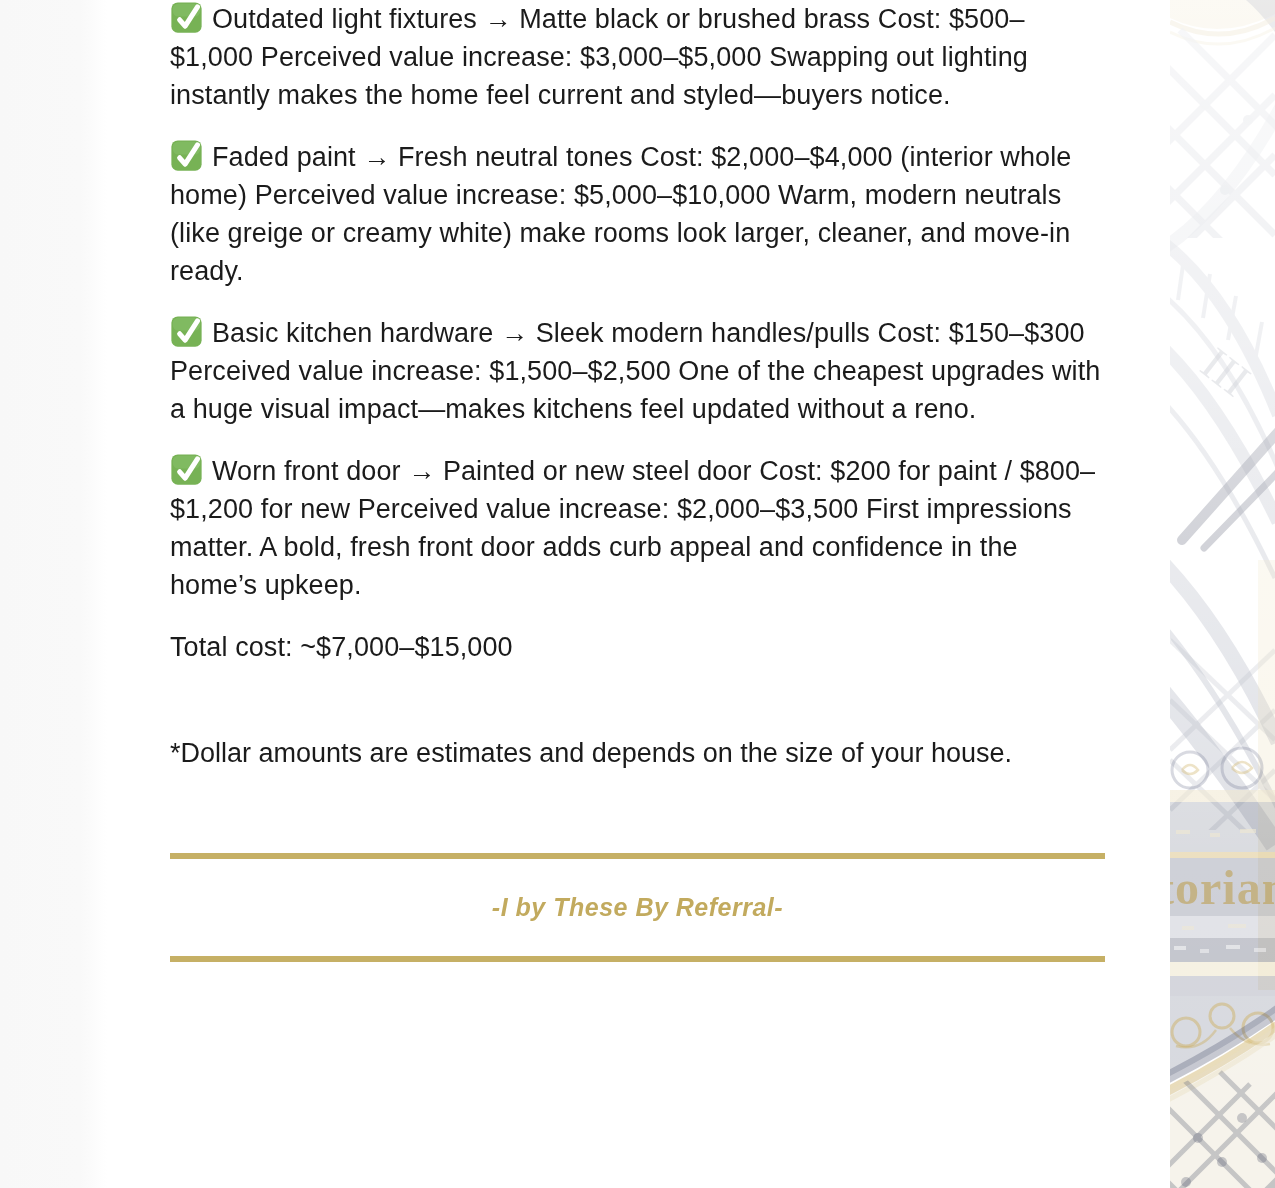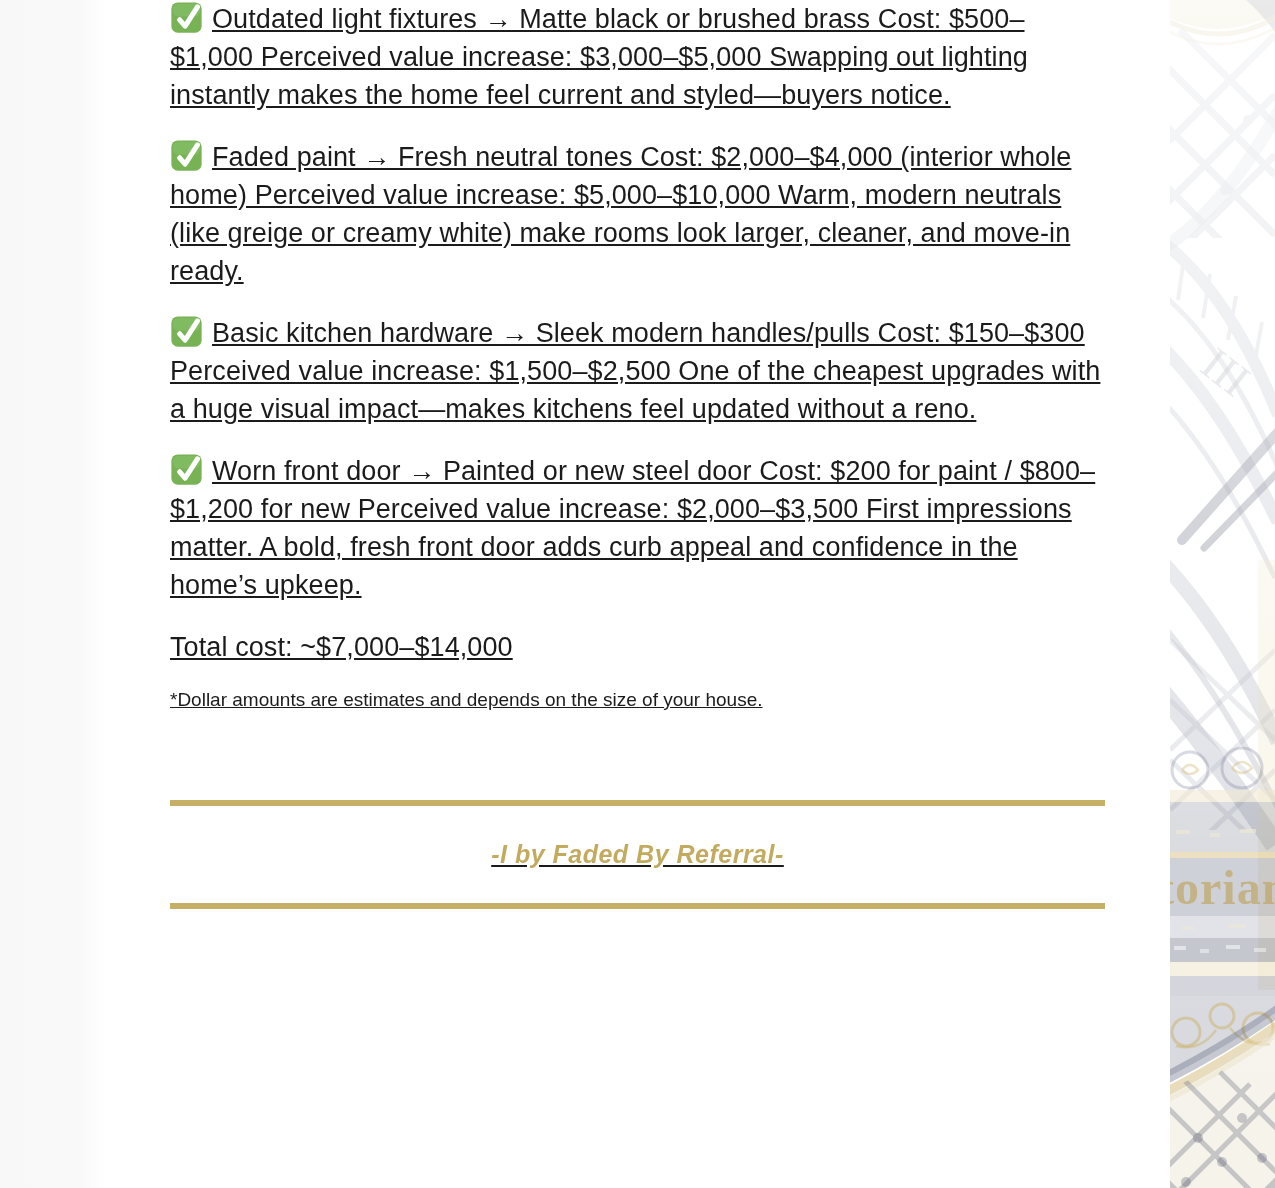--- a/index.html
+++ b/index.html
@@ -5,42 +5,41 @@
   * { margin:0; padding:0; box-sizing:border-box; }
   html,body { background:#ffffff; }
   .page {
     position:relative;
     width:1275px; height:1188px;
     display:flex;
     overflow:hidden;
     background:#4c1d95;
     font-family:"Liberation Sans","DejaVu Sans",sans-serif;
     color:#1b1b1b;
-    text-decoration:underline;
   }
   .left-strip {
     flex:0 0 107px; width:107px; height:100%;
     background:linear-gradient(to right,#f8f8f8 0%,#f9f9f9 75%,#ffffff 100%);
   }
   .main {
     flex:0 0 1063px; width:1063px;
     padding:0 65px 0 63px;
     background:#ffffff;
   }
   .para {
     font-size:27px; line-height:38px;
     margin:0 0 24px 0;
     letter-spacing:0.1px;
   }
   .check-icon {
     display:inline-block; width:33px; height:33px;
     vertical-align:-6px; margin-right:9px;
   }
   .summary { font-size:27px; line-height:38px; letter-spacing:0.1px; }
-  .footnote { font-size:19px; line-height:28px; margin-top:20px; }
+  .footnote { font-size:27px; line-height:28px; margin-top:73px; }
   .footer { margin-top:86px; }
   .gold-rule { height:6px; background:#c6b065; }
   .signature {
     margin:34px 0; text-align:center;
     font-size:25px; font-weight:bold; font-style:italic;
     color:#c2aa5e; letter-spacing:0.5px;
   }
   .right-strip {
     flex:0 0 105px; width:105px; height:100%;
     background:#ffffff; position:relative;
@@ -74,28 +73,28 @@
             <path d="M10.5 20.5 L16.5 27.5 L30 6.5" stroke="#ffffff" stroke-width="5.5" fill="none" stroke-linecap="round" stroke-linejoin="round"></path>
           </svg></span><span>Basic kitchen hardware → Sleek modern handles/pulls Cost: $150–$300 Perceived value increase: $1,500–$2,500 One of the cheapest upgrades with a huge visual impact—makes kitchens feel updated without a reno.</span></p>
 
     <p class="para"><span class="check-icon"><svg width="33" height="33" viewBox="0 0 36 36">
             <rect x="1.5" y="1.5" width="33" height="33" rx="7" fill="#77b255"></rect>
             <rect x="3" y="3" width="30" height="14" rx="6" fill="#85bd66" opacity="0.7"></rect>
             <path d="M10.5 20.5 L16.5 27.5 L30 6.5" stroke="#ffffff" stroke-width="5.5" fill="none" stroke-linecap="round" stroke-linejoin="round"></path>
           </svg></span><span>Worn front door → Painted or new steel door Cost: $200 for paint / $800–$1,200 for new Perceived value increase: $2,000–$3,500 First impressions matter. A bold, fresh front door adds curb appeal and confidence in the home’s upkeep.</span></p>
 
     <div class="summary">
-      <div>Total cost: ~$7,000–$14,000</div>
+      <div>Total cost: ~$7,000–$15,000</div>
     </div>
 
     <p class="footnote">*Dollar amounts are estimates and depends on the size of your house.</p>
 
     <div class="footer">
       <div class="gold-rule"></div>
-      <div class="signature">-I by Faded By Referral-</div>
+      <div class="signature">-I by These By Referral-</div>
       <div class="gold-rule"></div>
     </div>
 
   </div>
 
   <div class="right-strip">
     <svg width="105" height="1188" viewBox="0 0 105 1188" xmlns="http://www.w3.org/2000/svg">
       <defs>
         <linearGradient id="fade" x1="0" y1="0" x2="0" y2="1">
           <stop offset="0" stop-color="#ffffff" stop-opacity="0.80"></stop>

